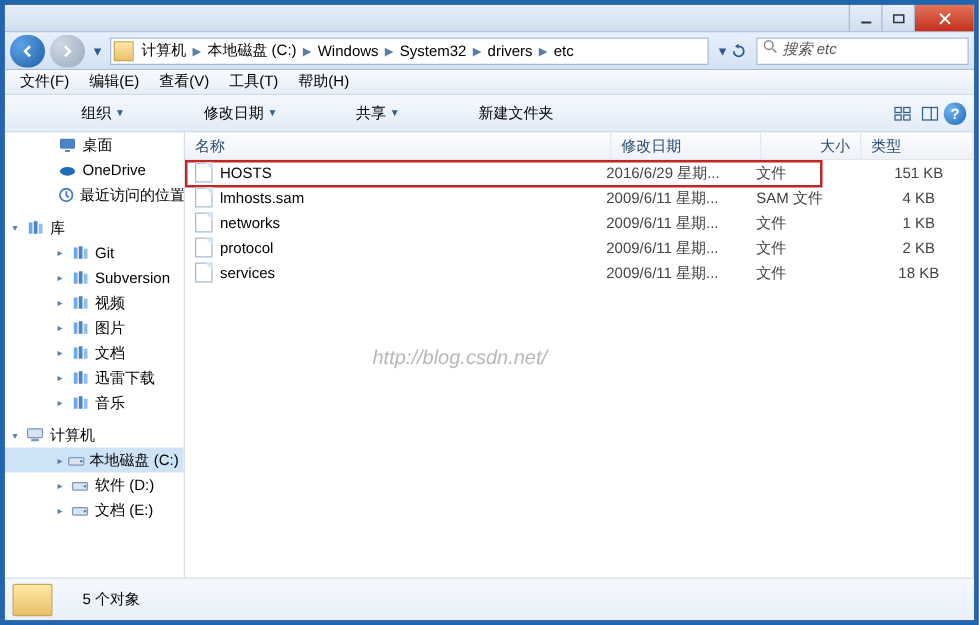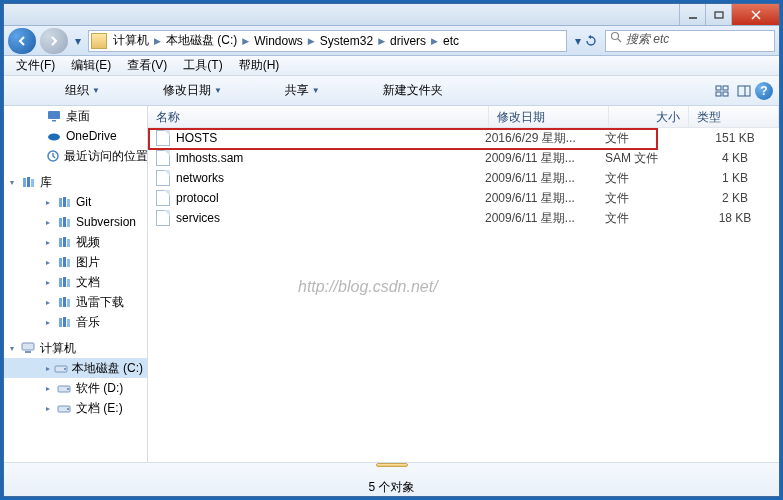--- a/index.html
+++ b/index.html
@@ -59,21 +59,21 @@
   .rows { flex:1; position:relative; overflow:auto;}
   .row { display:flex; height:20px; align-items:center; padding-right:4px;}
   .r-name{flex:1; display:flex; align-items:center; padding-left:8px;}
   .r-name .ficon{width:14px;height:16px;border:1px solid #a7bcd4;background:#fff;margin-right:6px;position:relative;}
   .r-name .ficon::after{content:"";position:absolute;right:-1px;top:-1px;border:3px solid transparent;border-top-color:#d8e4f1;border-right-color:#d8e4f1;}
   .r-date{width:120px;color:#444;} .r-type{width:90px;color:#404040;} .r-size{width:80px;text-align:center;color:#444;}
   .highlight-box{position:absolute; border:2px solid #c62323; pointer-events:none;}
 
   .watermark{position:absolute; color:#b8b8b8; font-size:16px; font-style:italic; pointer-events:none;}
 
-  .status-bar { height:34px; border-top:1px solid #d6dee8; display:flex; align-items:center; padding:0 6px; gap:12px; background:linear-gradient(#f5f9fe,#e9f0f8);flex-direction:column;}
+  .status-bar { height:34px; border-top:1px solid #d6dee8; display:flex; align-items:center; padding:0 6px; gap:24px; background:linear-gradient(#f5f9fe,#e9f0f8);}
   .status-icon{width:32px;height:26px;background:linear-gradient(#ffe9a5,#e9c06a);border:1px solid #c9a752;border-radius:2px;}
 
   ::-webkit-scrollbar{width:16px;height:16px;}
   ::-webkit-scrollbar-track{background:#eef2f7;}
   ::-webkit-scrollbar-thumb{background:#c7d5e6;border:1px solid #a7bcd4;}
 </style>
 </head>
 <body>
 
 <div class="outer-frame"></div>

